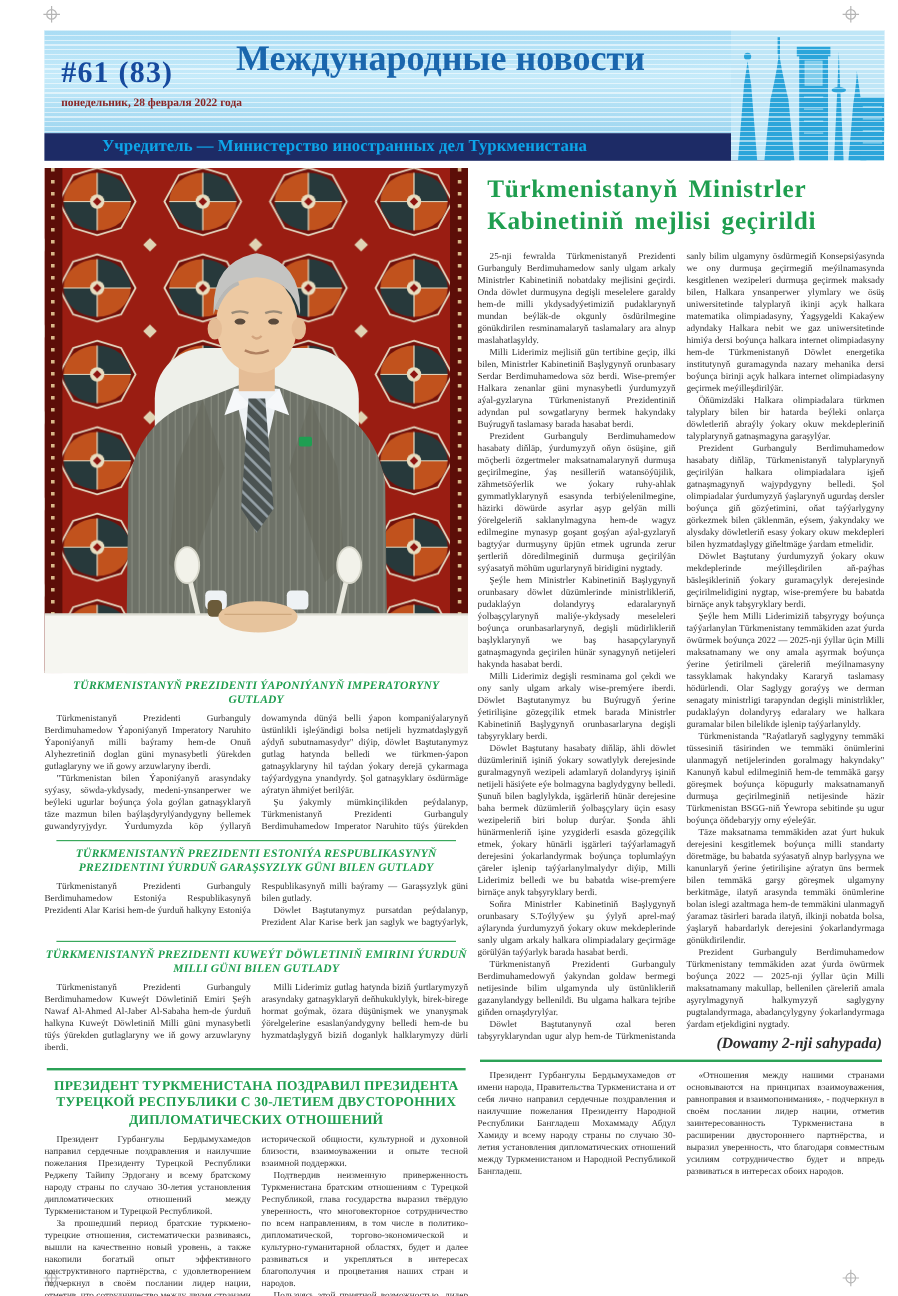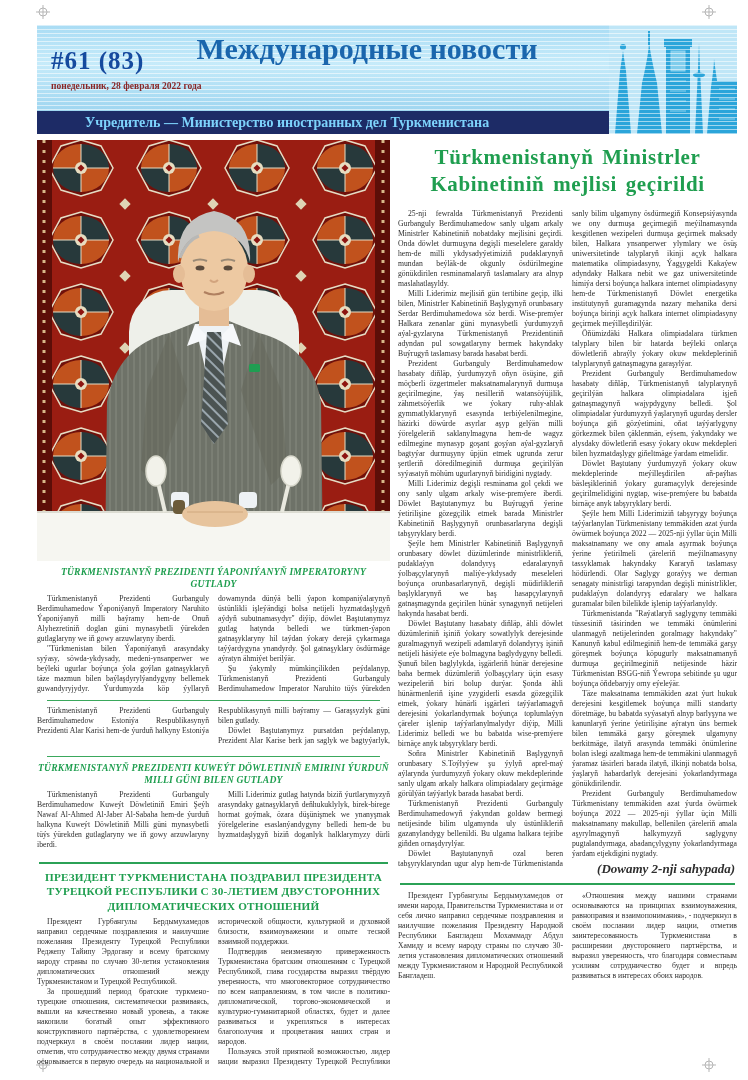--- a/index.html
+++ b/index.html
@@ -12,42 +12,42 @@
           background:linear-gradient(180deg,#a9dcf4 0%,#c6ebfa 45%,#9fd6f0 100%);}
   #banner .streaks,#skyline .streaks{position:absolute;inset:0;
           background:repeating-linear-gradient(180deg,rgba(255,255,255,.55) 0 1px,rgba(255,255,255,0) 1px 4px);}
   #issue-block{position:absolute;left:14px;top:22px;z-index:3;}
   #issue-number{font-size:25px;font-weight:bold;color:#164a9e;letter-spacing:1px;}
   #issue-date{margin-top:6px;font-size:9.5px;font-weight:bold;color:#8a2626;}
   #masthead{position:absolute;left:150px;top:7px;width:360px;text-align:center;z-index:3;line-height:1.12;}
   #masthead .l1{font-size:25px;font-weight:bold;color:#1a66ad;}
   #masthead .l2{font-size:30px;font-weight:bold;color:#1a66ad;}
   #founder-bar{position:absolute;left:0;top:86px;width:622px;height:23px;background:#1d2b66;
-               color:#7dd3fc;font-size:14px;font-weight:bold;line-height:23px;padding-left:48px;
+               color:#0ea5e9;font-size:14px;font-weight:bold;line-height:23px;padding-left:48px;
                box-sizing:border-box;white-space:nowrap;}
   #skyline{position:absolute;right:0;top:0;width:128px;height:109px;overflow:hidden;z-index:2;}
   
   #photo{position:absolute;left:37px;top:140px;width:353px;height:421px;overflow:hidden;}
   .sec-title{font-weight:bold;text-align:center;color:#1f9e4f;line-height:1.3;margin:0 0 3px 0;}
   .cols{column-count:2;column-gap:9px;overflow:hidden;text-align:justify;}
   .cols p{margin:0;text-indent:10px;line-height:1.3;}
   .rule{height:1px;background:#3aa85c;margin:5px 10px;}
   .rule-thick{height:2px;background:#2ba156;margin:6px 2px;}
   
   #left-flow{position:absolute;left:37px;top:566px;width:353px;}
   .tk-title{font-size:9.6px;letter-spacing:.2px;font-style:italic;}
   .ru-title{font-size:11.2px;letter-spacing:.2px;margin-top:3px;}
   .body-sm{font-size:7.7px;}
   #sec-japan .cols{height:101px;}
   #sec-estonia .cols{height:45px;}
   #sec-kuwait .cols{height:66px;}
   #sec-turkey .cols{height:152px;}
   
   #right-col{position:absolute;left:398px;top:142px;width:339px;}
-  #main-title{font-size:21px;font-weight:bold;text-align:center;color:#1f9e4f;line-height:1.3;
+  #main-title{font-size:21px;font-weight:bold;color:#1f9e4f;line-height:1.3;
               letter-spacing:.6px;word-spacing:3px;margin:2px 8px 10px 8px;}
   #article-body{position:relative;height:668px;font-size:7.7px;}
   #continuation{position:absolute;right:0;bottom:0;background:#fff;font-style:italic;font-weight:bold;
                 font-size:13px;padding:0 2px 0 6px;}
   #sec-bangladesh .cols{height:98px;}
 </style>
 </head>
 <body>
 
 <div id="page">
@@ -199,22 +199,22 @@
     </svg>
   </div>
 
   <div id="right-col">
     <h1 id="main-title">Türkmenistanyň Ministrler Kabinetiniň mejlisi geçirildi</h1>
     <div id="article-body">
       <div class="cols" style="height:668px;">
           <p>25-nji fewralda Türkmenistanyň Prezidenti Gurbanguly Berdimuhamedow sanly ulgam arkaly Ministrler Kabinetiniň nobatdaky mejlisini geçirdi. Onda döwlet durmuşyna degişli meselelere garaldy hem-de milli ykdysadyýetimiziň pudaklarynyň mundan beýläk-de okgunly ösdürilmegine gönükdirilen resminamalaryň taslamalary ara alnyp maslahatlaşyldy.</p>
           <p>Milli Liderimiz mejlisiň gün tertibine geçip, ilki bilen, Ministrler Kabinetiniň Başlygynyň orunbasary Serdar Berdimuhamedowa söz berdi. Wise-premýer Halkara zenanlar güni mynasybetli ýurdumyzyň aýal-gyzlaryna Türkmenistanyň Prezidentiniň adyndan pul sowgatlaryny bermek hakyndaky Buýrugyň taslamasy barada hasabat berdi.</p>
           <p>Prezident Gurbanguly Berdimuhamedow hasabaty diňläp, ýurdumyzyň oňyn ösüşine, giň möçberli özgertmeler maksatnamalarynyň durmuşa geçirilmegine, ýaş nesilleriň watansöýüjilik, zähmetsöýerlik we ýokary ruhy-ahlak gymmatlyklarynyň esasynda terbiýelenilmegine, häzirki döwürde asyrlar aşyp gelýän milli ýörelgeleriň saklanylmagyna hem-de wagyz edilmegine mynasyp goşant goşýan aýal-gyzlaryň bagtyýar durmuşyny üpjün etmek ugrunda zerur şertleriň döredilmeginiň durmuşa geçirilýän syýasatyň möhüm ugurlarynyň biridigini nygtady.</p>
+          <p>Şeýle hem Ministrler Kabinetiniň Başlygynyň orunbasary döwlet düzümlerinde ministrlikleriň, pudaklaýyn dolandyryş edaralarynyň ýolbaşçylarynyň maliýe-ykdysady meseleleri boýunça orunbasarlarynyň, degişli müdirlikleriň başlyklarynyň we baş hasapçylarynyň gatnaşmagynda geçirilen hünär synagynyň netijeleri hakynda hasabat berdi.</p>
           <p>Milli Liderimiz degişli resminama gol çekdi we ony sanly ulgam arkaly wise-premýere iberdi. Döwlet Baştutanymyz bu Buýrugyň ýerine ýetirilişine gözegçilik etmek barada Ministrler Kabinetiniň Başlygynyň orunbasarlaryna degişli tabşyryklary berdi.</p>
-          <p>Şeýle hem Ministrler Kabinetiniň Başlygynyň orunbasary döwlet düzümlerinde ministrlikleriň, pudaklaýyn dolandyryş edaralarynyň ýolbaşçylarynyň maliýe-ykdysady meseleleri boýunça orunbasarlarynyň, degişli müdirlikleriň başlyklarynyň we baş hasapçylarynyň gatnaşmagynda geçirilen hünär synagynyň netijeleri hakynda hasabat berdi.</p>
           <p>Döwlet Baştutany hasabaty diňläp, ähli döwlet düzümleriniň işiniň ýokary sowatlylyk derejesinde guralmagynyň wezipeli adamlaryň dolandyryş işiniň netijeli häsiýete eýe bolmagyna baglydygyny belledi. Şunuň bilen baglylykda, işgärleriň hünär derejesine baha bermek düzümleriň ýolbaşçylary üçin esasy wezipeleriň biri bolup durýar. Şonda ähli hünärmenleriň işine yzygiderli esasda gözegçilik etmek, ýokary hünärli işgärleri taýýarlamagyň derejesini ýokarlandyrmak boýunça toplumlaýyn çäreler işlenip taýýarlanylmalydyr diýip, Milli Liderimiz belledi we bu babatda wise-premýere birnäçe anyk tabşyryklary berdi.</p>
           <p>Soňra Ministrler Kabinetiniň Başlygynyň orunbasary S.Toýlyýew şu ýylyň aprel-maý aýlarynda ýurdumyzyň ýokary okuw mekdeplerinde sanly ulgam arkaly halkara olimpiadalary geçirmäge görülýän taýýarlyk barada hasabat berdi.</p>
           <p>Türkmenistanyň Prezidenti Gurbanguly Berdimuhamedowyň ýakyndan goldaw bermegi netijesinde bilim ulgamynda uly üstünlikleriň gazanylandygy bellenildi. Bu ulgama halkara tejribe giňden ornaşdyrylýar.</p>
           <p>Döwlet Baştutanynyň ozal beren tabşyryklaryndan ugur alyp hem-de Türkmenistanda sanly bilim ulgamyny ösdürmegiň Konsepsiýasynda we ony durmuşa geçirmegiň meýilnamasynda kesgitlenen wezipeleri durmuşa geçirmek maksady bilen, Halkara ynsanperwer ylymlary we ösüş uniwersitetinde talyplaryň ikinji açyk halkara matematika olimpiadasyny, Ýagşygeldi Kakaýew adyndaky Halkara nebit we gaz uniwersitetinde himiýa dersi boýunça halkara internet olimpiadasyny hem-de Türkmenistanyň Döwlet energetika institutynyň guramagynda nazary mehanika dersi boýunça birinji açyk halkara internet olimpiadasyny geçirmek meýilleşdirilýär.</p>
           <p>Öňümizdäki Halkara olimpiadalara türkmen talyplary bilen bir hatarda beýleki onlarça döwletleriň abraýly ýokary okuw mekdepleriniň talyplarynyň gatnaşmagyna garaşylýar.</p>
           <p>Prezident Gurbanguly Berdimuhamedow hasabaty diňläp, Türkmenistanyň talyplarynyň geçirilýän halkara olimpiadalara işjeň gatnaşmagynyň wajypdygyny belledi. Şol olimpiadalar ýurdumyzyň ýaşlarynyň ugurdaş dersler boýunça giň gözýetimini, oňat taýýarlygyny görkezmek bilen çäklenmän, eýsem, ýakyndaky we alysdaky döwletleriň esasy ýokary okuw mekdepleri bilen hyzmatdaşlygy giňeltmäge ýardam etmelidir.</p>
           <p>Döwlet Baştutany ýurdumyzyň ýokary okuw mekdeplerinde meýilleşdirilen aň-paýhas bäsleşikleriniň ýokary guramaçylyk derejesinde geçirilmelidigini nygtap, wise-premýere bu babatda birnäçe anyk tabşyryklary berdi.</p>
           <p>Şeýle hem Milli Liderimiziň tabşyrygy boýunça taýýarlanylan Türkmenistany temmäkiden azat ýurda öwürmek boýunça 2022 — 2025-nji ýyllar üçin Milli maksatnamany we ony amala aşyrmak boýunça ýerine ýetirilmeli çäreleriň meýilnamasyny tassyklamak hakyndaky Kararyň taslamasy hödürlendi. Olar Saglygy goraýyş we derman senagaty ministrligi tarapyndan degişli ministrlikler, pudaklaýyn dolandyryş edaralary we halkara guramalar bilen bilelikde işlenip taýýarlanyldy.</p>
           <p>Türkmenistanda "Raýatlaryň saglygyny temmäki tüssesiniň täsirinden we temmäki önümlerini ulanmagyň netijelerinden goralmagy hakyndaky" Kanunyň kabul edilmeginiň hem-de temmäkä garşy göreşmek boýunça köpugurly maksatnamanyň durmuşa geçirilmeginiň netijesinde häzir Türkmenistan BSGG-niň Ýewropa sebitinde şu ugur boýunça öňdebaryjy orny eýeleýär.</p>
           <p>Täze maksatnama temmäkiden azat ýurt hukuk derejesini kesgitlemek boýunça milli standarty döretmäge, bu babatda syýasatyň alnyp barlyşyna we kanunlaryň ýerine ýetirilişine aýratyn üns bermek bilen temmäkä garşy göreşmek ulgamyny berkitmäge, ilatyň arasynda temmäki önümlerine bolan islegi azaltmaga hem-de temmäkini ulanmagyň ýaramaz täsirleri barada ilatyň, ilkinji nobatda bolsa, ýaşlaryň habardarlyk derejesini ýokarlandyrmaga gönükdirilendir.</p>
@@ -235,20 +235,21 @@
     <div id="sec-japan">
       <h2 class="sec-title tk-title">TÜRKMENISTANYŇ PREZIDENTI ÝAPONIÝANYŇ IMPERATORYNY GUTLADY</h2>
       <div class="cols body-sm">
           <p>Türkmenistanyň Prezidenti Gurbanguly Berdimuhamedow Ýaponiýanyň Imperatory Naruhito Ýaponiýanyň milli baýramy hem-de Onuň Alyhezretiniň doglan güni mynasybetli ýürekden gutlaglaryny we iň gowy arzuwlaryny iberdi.</p>
           <p>"Türkmenistan bilen Ýaponiýanyň arasyndaky syýasy, söwda-ykdysady, medeni-ynsanperwer we beýleki ugurlar boýunça ýola goýlan gatnaşyklaryň täze mazmun bilen baýlaşdyrylýandygyny bellemek guwandyryjydyr. Ýurdumyzda köp ýyllaryň dowamynda dünýä belli ýapon kompaniýalarynyň üstünlikli işleýändigi bolsa netijeli hyzmatdaşlygyň aýdyň subutnamasydyr" diýip, döwlet Baştutanymyz gutlag hatynda belledi we türkmen-ýapon gatnaşyklaryny hil taýdan ýokary derejä çykarmaga taýýardygyna ynandyrdy. Şol gatnaşyklary ösdürmäge aýratyn ähmiýet berilýär.</p>
           <p>Şu ýakymly mümkinçilikden peýdalanyp, Türkmenistanyň Prezidenti Gurbanguly Berdimuhamedow Imperator Naruhito tüýs ýürekden berk jan saglyk, bagtyýarlyk we abadançylyk, Ýaponiýanyň dostlukly halkyna bolsa parahatçylyk, öňegidişlik hem-de rowaçlyk arzuw etdi.</p>
         </div>
     </div>
     <div class="rule"></div>
     <div id="sec-estonia">
+      <h2 class="sec-title tk-title">TÜRKMENISTANYŇ PREZIDENTI ESTONIÝA RESPUBLIKASYNYŇ PREZIDENTINI ÝURDUŇ GARAŞSYZLYK GÜNI BILEN GUTLADY</h2>
       <div class="cols body-sm">
           <p>Türkmenistanyň Prezidenti Gurbanguly Berdimuhamedow Estoniýa Respublikasynyň Prezidenti Alar Karisi hem-de ýurduň halkyny Estoniýa Respublikasynyň milli baýramy — Garaşsyzlyk güni bilen gutlady.</p>
           <p>Döwlet Baştutanymyz pursatdan peýdalanyp, Prezident Alar Karise berk jan saglyk we bagtyýarlyk, Estoniýanyň halkyna bolsa parahatçylyk, mundan beýläk-de öňegidişlik hem-de rowaçlyk arzuw etdi</p>
         </div>
     </div>
     <div class="rule"></div>
     <div id="sec-kuwait">
       <h2 class="sec-title tk-title">TÜRKMENISTANYŇ PREZIDENTI KUWEÝT DÖWLETINIŇ EMIRINI ÝURDUŇ MILLI GÜNI BILEN GUTLADY</h2>
       <div class="cols body-sm">
           <p>Türkmenistanyň Prezidenti Gurbanguly Berdimuhamedow Kuweýt Döwletiniň Emiri Şeýh Nawaf Al-Ahmed Al-Jaber Al-Sabaha hem-de ýurduň halkyna Kuweýt Döwletiniň Milli güni mynasybetli tüýs ýürekden gutlaglaryny we iň gowy arzuwlaryny iberdi.</p>

